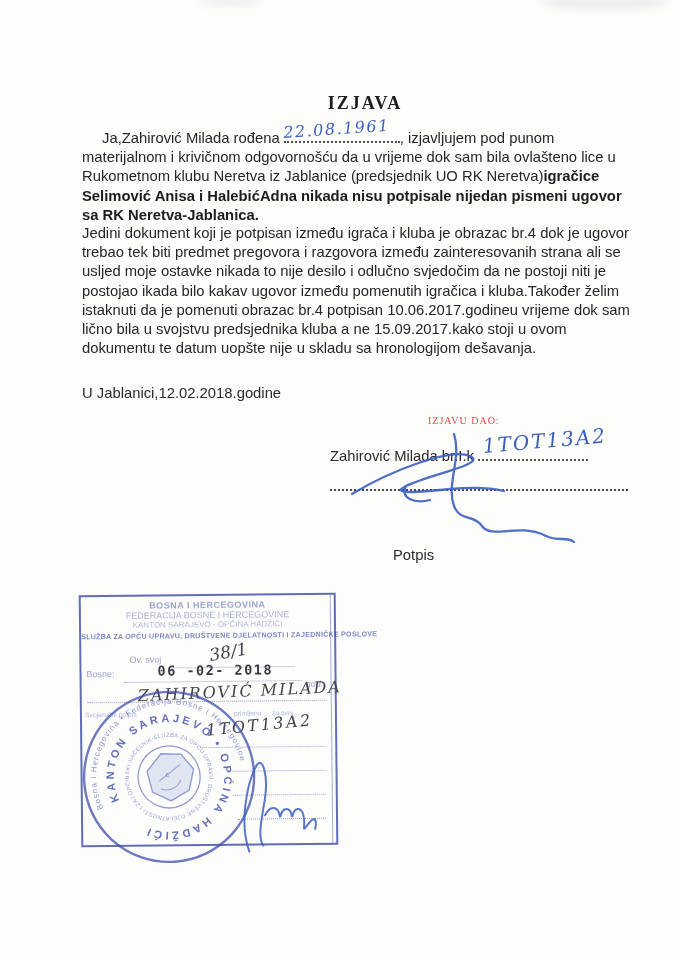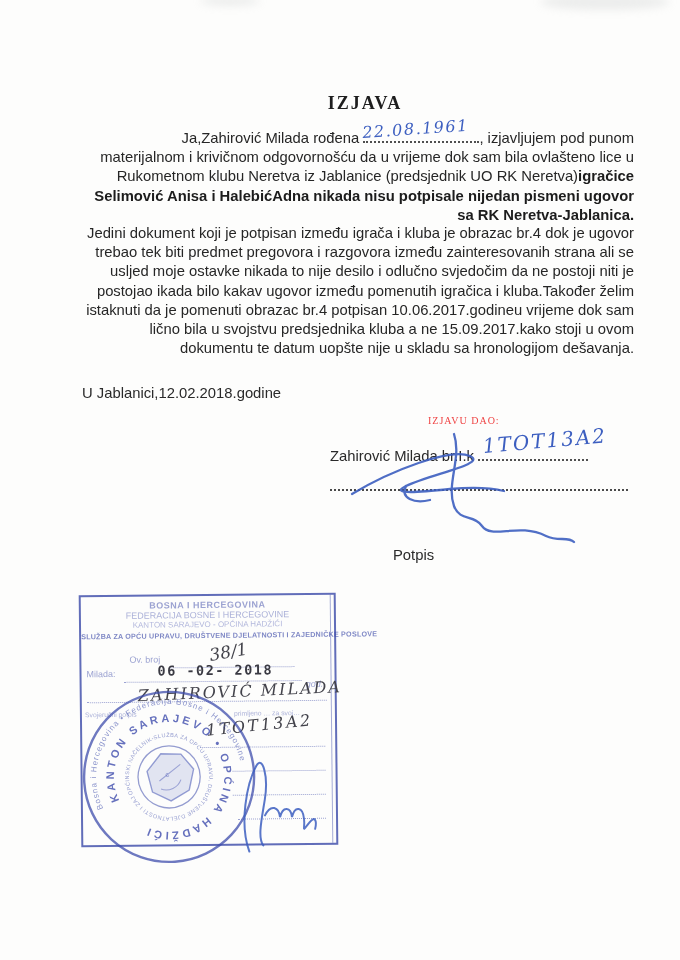--- a/index.html
+++ b/index.html
@@ -4,21 +4,21 @@
 <style>
   html,body{margin:0;padding:0;background:#e8e8e8;}
   #page{position:relative;width:680px;height:960px;background:#fdfdfc;overflow:hidden;
         font-family:"Liberation Sans",sans-serif;color:#2a2a2a;}
   .smudge{position:absolute;background:#b9bdbd;filter:blur(4px);opacity:.25;border-radius:50%;}
   
   .doc-title{position:absolute;top:93px;left:0;right:0;text-align:center;
              font-family:"Liberation Serif",serif;font-weight:bold;font-size:18px;
              letter-spacing:2px;transform:translateX(25px);color:#1e1e1e;}
   .para{position:absolute;left:82px;width:552px;font-size:14.8px;line-height:19.2px;
-        color:#262626;text-align:right;}
+        color:#262626;text-align:left;}
   #para1{top:128px;text-indent:20px;}
   #para2{top:224px;}
   .boldrun{font-weight:bold;color:#1c1c1c;}
   .dotted-gap{display:inline-block;width:116px;height:13px;
               border-bottom:2.2px dotted #4f4f4f;position:relative;text-indent:0;}
   .hand{font-family:"DejaVu Serif",serif;font-style:italic;white-space:nowrap;}
   .hand-date{position:absolute;left:0px;bottom:-1px;color:#3d5fc0;font-size:16px;
              letter-spacing:1.5px;transform:rotate(-4deg);transform-origin:left bottom;}
   .place-date{position:absolute;left:82px;top:385px;font-size:14.8px;}
   .statement-by{position:absolute;left:428px;top:415px;font-family:"Liberation Serif",serif;
@@ -92,25 +92,25 @@
   <div class="potpis">Potpis</div>
 
   <div id="stamp">
     <div class="stamp-inner-line"></div>
 
     <div class="st st-h1">BOSNA I HERCEGOVINA</div>
     <div class="st st-h2">FEDERACIJA BOSNE I HERCEGOVINE</div>
     <div class="st st-h3">KANTON SARAJEVO - OPĆINA HADŽIĆI</div>
     <div class="st st-h4">SLUŽBA ZA OPĆU UPRAVU, DRUŠTVENE DJELATNOSTI I ZAJEDNIČKE POSLOVE</div>
 
-    <div class="st st-label" style="left:48px;top:58px;">Ov. broj</div>
+    <div class="st st-label" style="left:48px;top:58px;">Ov. svoj</div>
     <div class="st-dot" style="left:88px;top:70px;width:125px;"></div>
     <div class="hand-dark st-ovbroj-value">38/1</div>
 
-    <div class="st st-label" style="left:5px;top:72px;">Milada:</div>
+    <div class="st st-label" style="left:5px;top:72px;">Bosne:</div>
     <div class="st-dot" style="left:42px;top:84px;width:178px;"></div>
     <div class="dater">06 -02- 2018</div>
     <div class="st st-label" style="left:224px;top:84px;font-style:italic;">god.</div>
 
     <div class="st-dot" style="left:5px;top:104px;width:240px;"></div>
     <div class="hand-dark st-name">ZAHIROVIĆ MILADA</div>
 
     <div class="st st-frag" style="left:3px;top:114px;">Svojeručni potpis</div>
     <div class="st st-frag" style="left:152px;top:114px;">primljeno … za svoj…</div>
 

